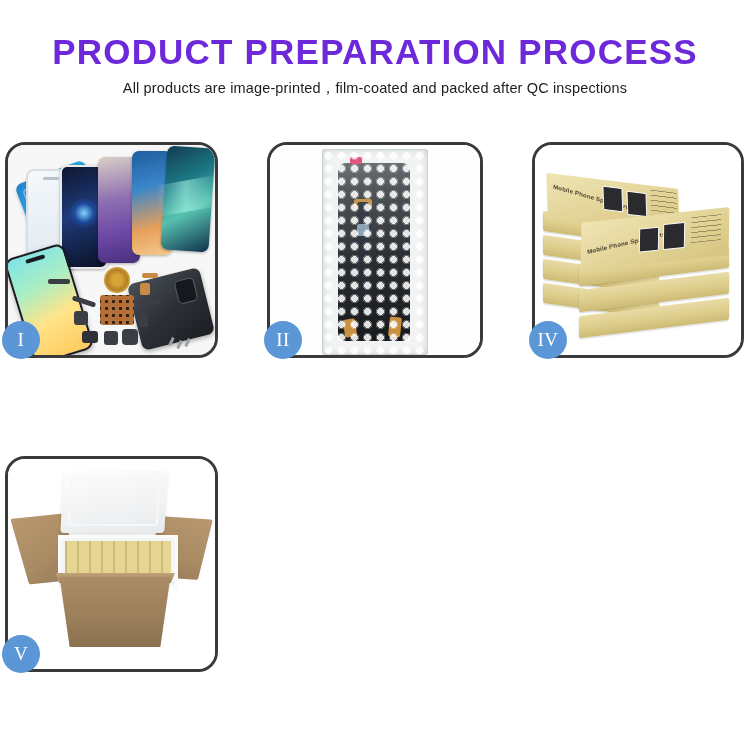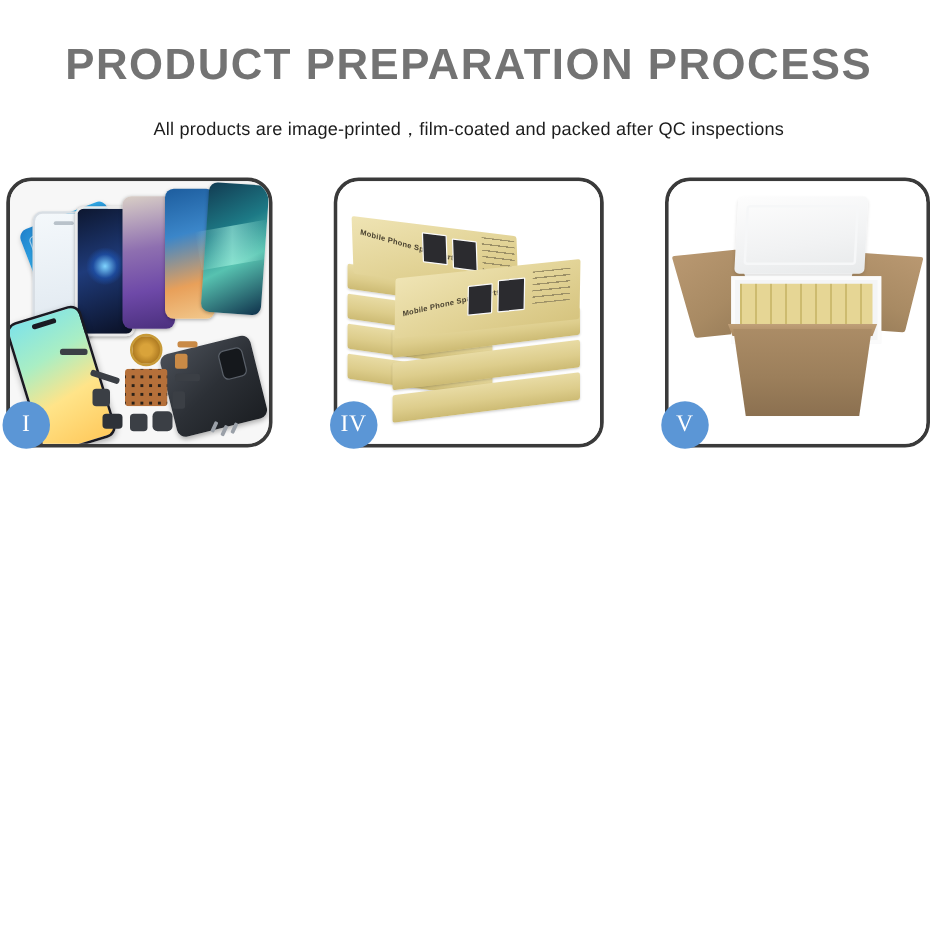--- a/index.html
+++ b/index.html
@@ -6,25 +6,25 @@
   body{
     width:750px;height:750px;background:#ffffff;
     font-family:"Liberation Sans", sans-serif;
     overflow:hidden;position:relative;
   }
   .page{width:750px;height:750px;position:relative;box-sizing:border-box;}
 
   
   .header{width:100%;text-align:center;padding-top:34px;}
   .title{
-    font-size:35px;font-weight:700;color:#737373;
+    font-size:35px;font-weight:700;color:#6d28d9;
     letter-spacing:1.2px;line-height:1;white-space:nowrap;
   }
   .subtitle{
-    margin-top:25px;font-size:14.5px;color:#1c1c1c;
+    margin-top:10px;font-size:14.5px;color:#1c1c1c;
     letter-spacing:0.15px;white-space:nowrap;
   }
 
   
   .grid{
     position:absolute;left:5px;top:142px;width:740px;
     display:grid;grid-template-columns:213px 216px 212px;
     column-gap:49px;row-gap:98px;
   }
   .panel{
@@ -245,20 +245,37 @@
           <div class="screws">
               <i style="left:0;top:0;"></i>
               <i style="left:8px;top:3px;"></i>
               <i style="left:16px;top:1px;"></i>
             </div>
         </div>
       </div>
       <div class="badge">I</div>
     </div>
 
+    <div class="panel">
+      <div class="panel-inner p2">
+        <div class="bubblebag">
+          <div class="lcd">
+            <div class="pink"></div>
+            <div class="conn"></div>
+            <div class="cable"></div>
+            <div class="conn2"></div>
+            <div class="tabL"></div>
+            <div class="tabR"></div>
+          </div>
+          <div class="bubbles"></div>
+          <div class="bagedge"></div>
+        </div>
+      </div>
+      <div class="badge">II</div>
+    </div>
 
 
     <div class="panel">
       <div class="panel-inner p4">
         <div class="stack">
 
           <div class="kbox" style="left:2px;top:60px;width:116px;height:20px;transform:skewY(8deg);"></div>
           <div class="kbox" style="left:2px;top:84px;width:116px;height:20px;transform:skewY(8deg);"></div>
           <div class="kbox" style="left:2px;top:108px;width:116px;height:20px;transform:skewY(8deg);"></div>
           <div class="kbox" style="left:2px;top:132px;width:116px;height:20px;transform:skewY(8deg);"></div>

